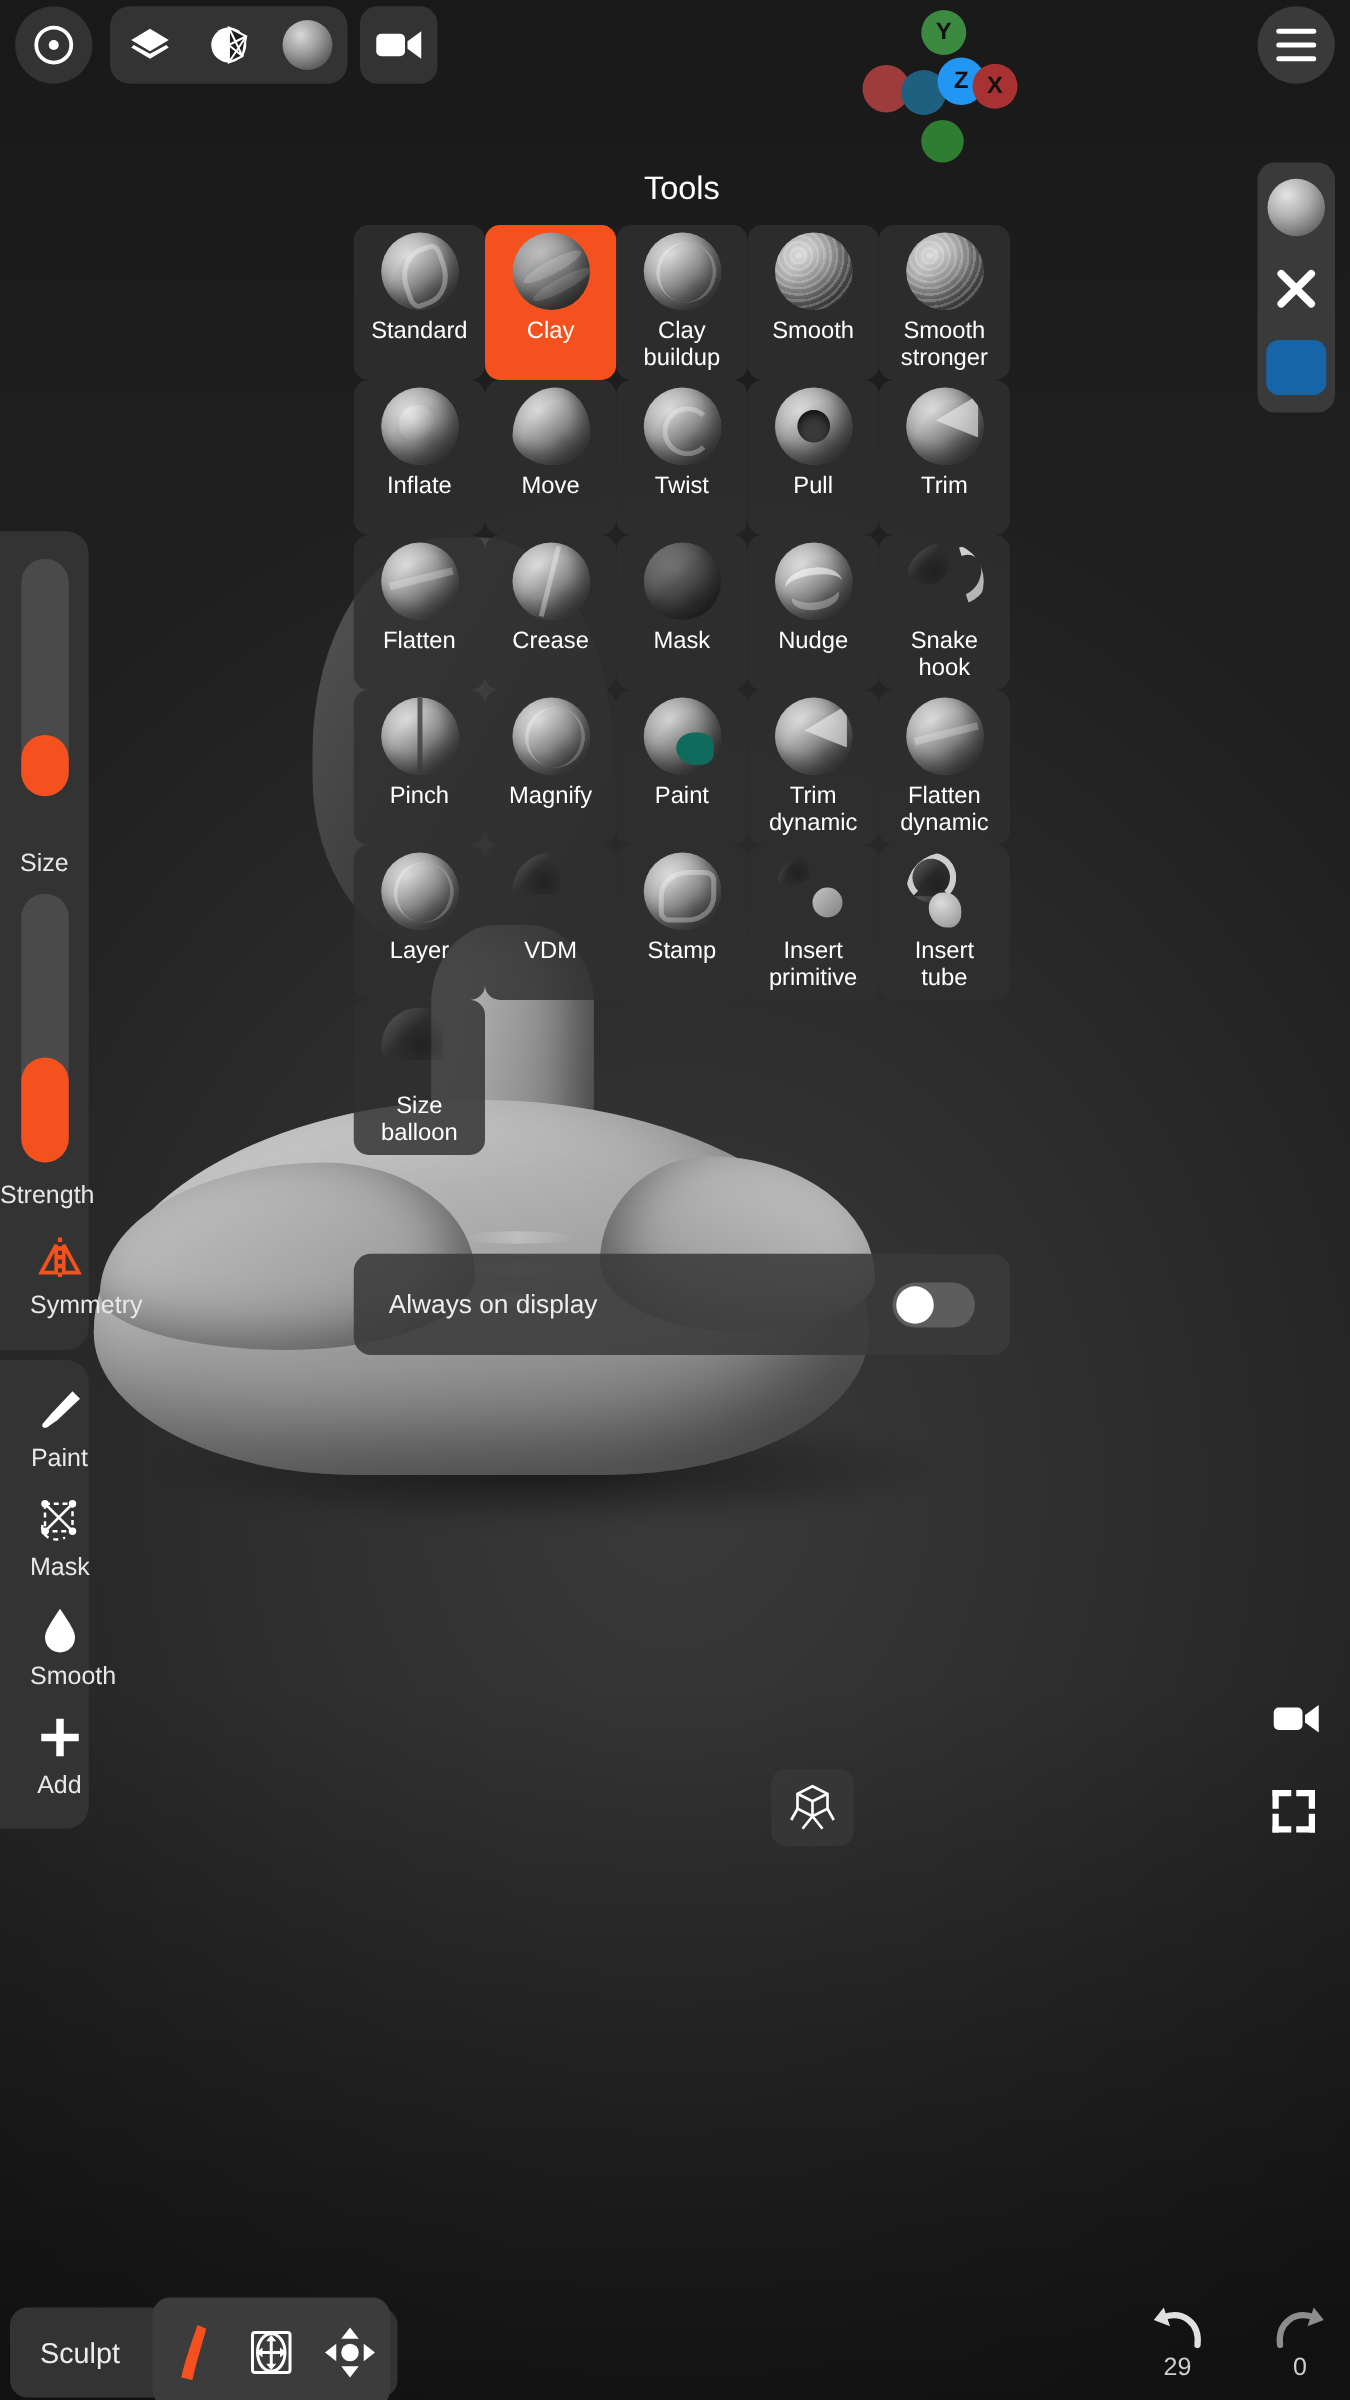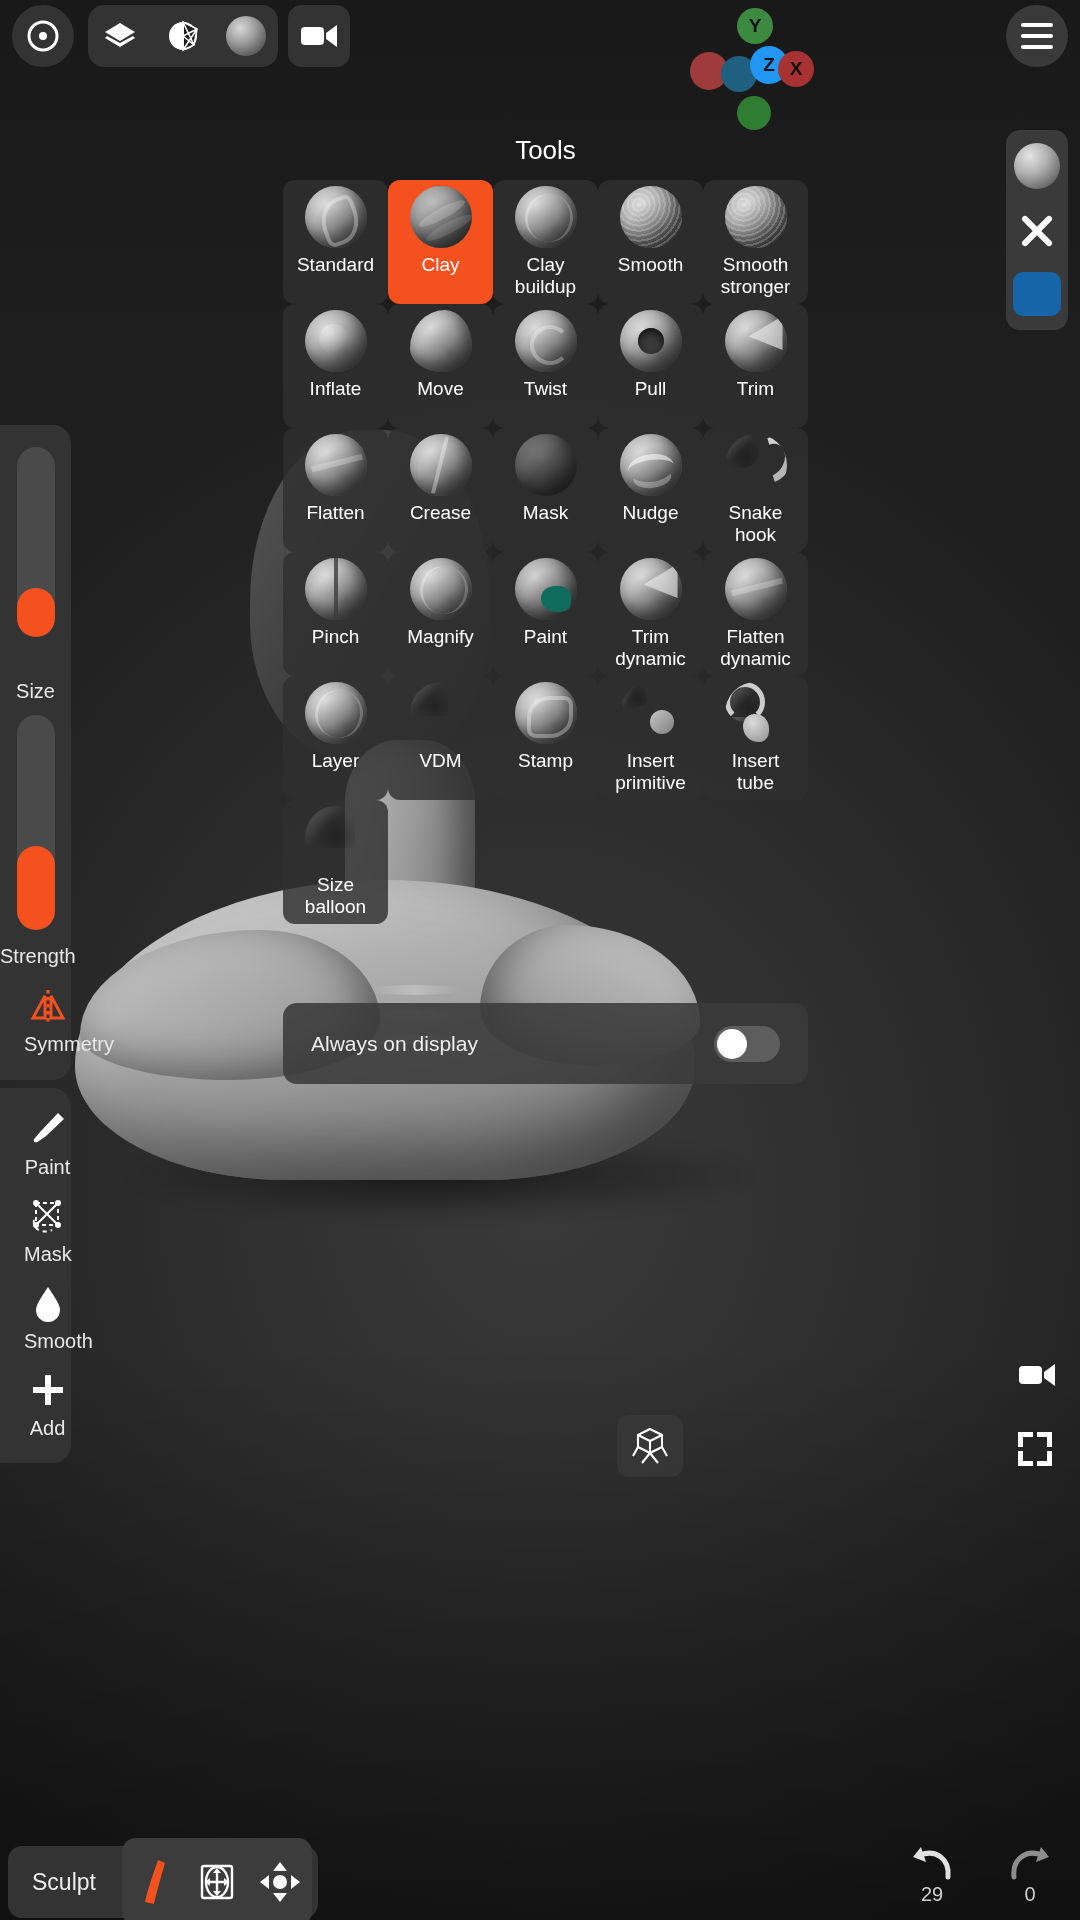--- a/index.html
+++ b/index.html
@@ -232,21 +232,21 @@
     position:absolute; left:8px; bottom:2px; width:310px; height:72px;
     background:#333; border-radius:14px; display:flex; align-items:center;
   }
   #sculpt-label{ width:112px; text-align:center; font-size:23px; color:#ededed; }
   #mode-group{
     width:190px; height:88px; margin-left:2px; background:#3c3c3c; border-radius:14px;
     display:flex; align-items:center; justify-content:space-around; align-self:center;
   }
   .mode-btn{ width:56px; height:56px; display:flex; align-items:center; justify-content:center; }
 
-  #undo-group{ position:absolute; right:14px; bottom:14px; display:flex; gap:26px; }
+  #undo-group{ position:absolute; right:4px; bottom:14px; display:flex; gap:26px; }
   .undo-item{ width:72px; text-align:center; }
   .undo-item .cnt{ font-size:20px; color:#cfcfcf; margin-top:-6px; }
 </style>
 </head>
 <body>
 
 <div id="viewport">
   <div class="bust bust-shadow"></div>
   <div class="bust bust-head"></div>
   <div class="bust bust-neck"></div>

